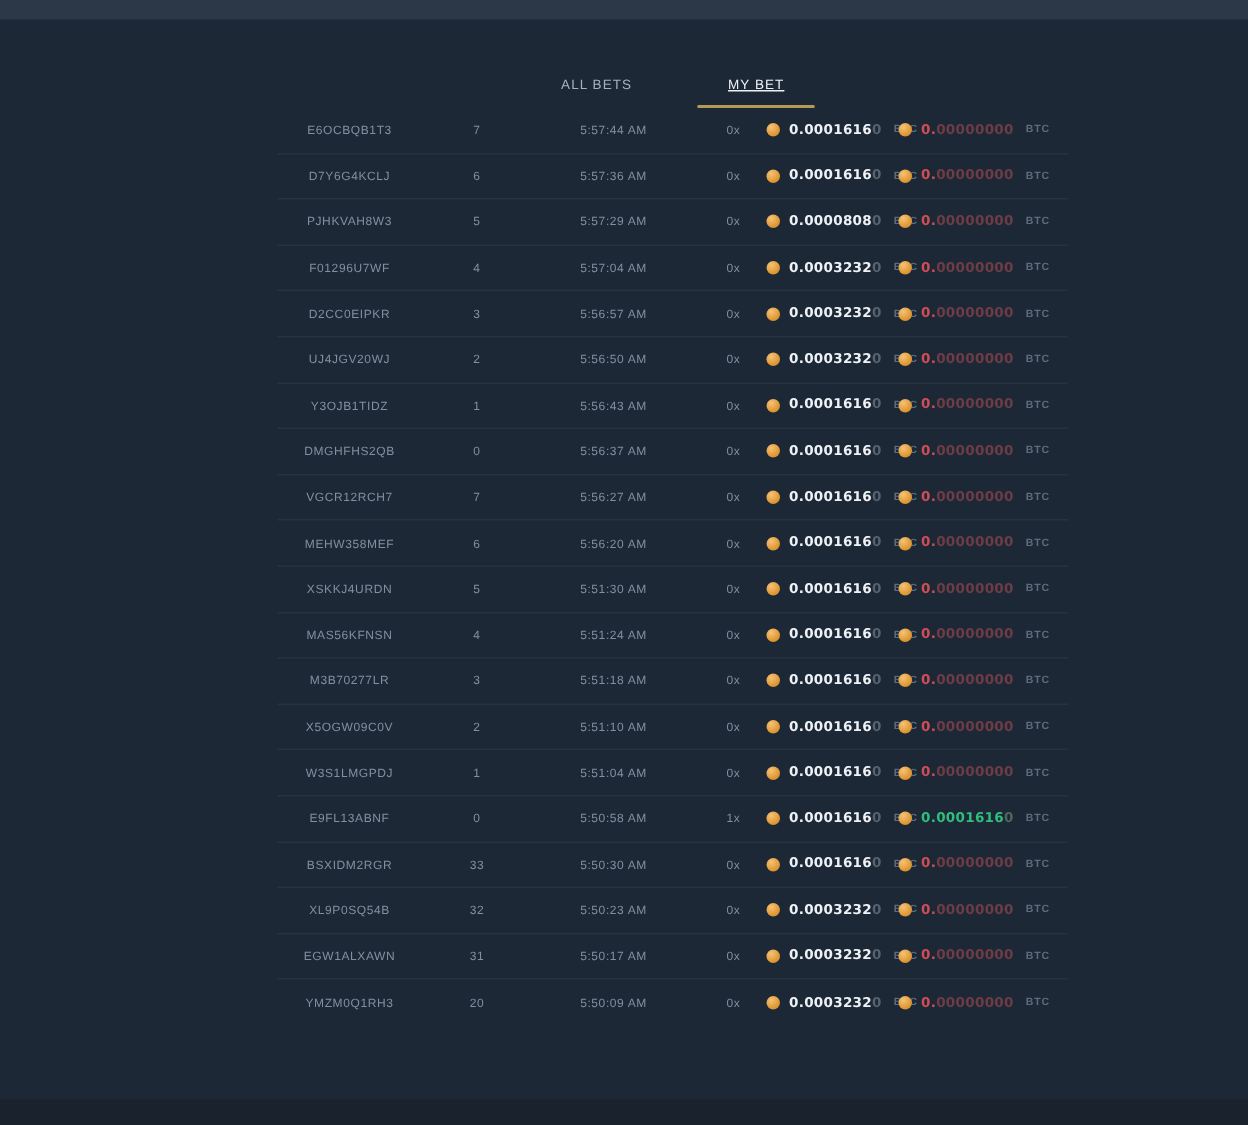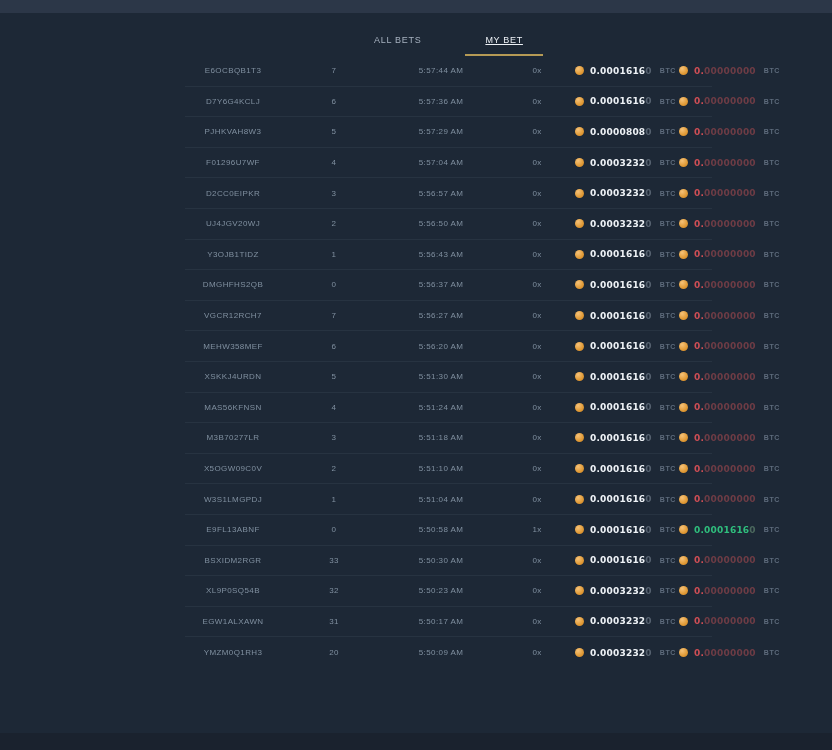--- a/index.html
+++ b/index.html
@@ -12,39 +12,39 @@
   *{box-sizing:border-box;}
   html,body{margin:0;padding:0;}
   body{
     width:832px;height:750px;position:relative;overflow:hidden;
     background:var(--background);
     font-family:"Liberation Sans", sans-serif;
   }
   .topbar{height:13px;background:var(--topbar);}
   .bottombar{position:absolute;left:0;bottom:0;width:832px;height:17px;background:var(--bottombar);}
 
-  .table-wrap{position:absolute;left:185px;top:14px;width:527px;}
+  .table-wrap{position:absolute;left:185px;top:30px;width:527px;}
 
   .tabs{display:flex;justify-content:center;gap:24px;margin-top:14px;}
   .tab{
     font-size:9px;letter-spacing:.7px;color:var(--tab-inactive);
     padding:7px 20px 9px;border-bottom:2px solid transparent;cursor:pointer;
     white-space:nowrap;
   }
   .tab.active{color:var(--tab-active);border-bottom-color:var(--tab-underline);text-decoration:underline;}
 
   .headers{
     display:grid;grid-template-columns:96px 74px 108px 52px 100px 97px;
     margin-top:4px;padding:6px 0 8px;border-bottom:1px solid var(--divider);
   }
   .h{text-align:center;font-size:8px;color:var(--header-text);letter-spacing:.7px;}
 
   .row{
     display:grid;grid-template-columns:96px 74px 108px 52px 100px 97px;
-    height:30.6px;align-items:center;border-bottom:1px solid var(--divider);gap:16px;
+    height:30.6px;align-items:center;border-bottom:1px solid var(--divider);
   }
   .row:last-child{border-bottom:none;}
   .cell{text-align:center;font-size:8px;color:var(--text-dim);letter-spacing:.4px;}
 
   .money{display:flex;align-items:center;justify-content:flex-end;}
   .money.input{padding-right:3px;}
   .money.earn{padding-right:12px;padding-left:20px;}
   .coin{
     width:9px;height:9px;border-radius:50%;flex:none;
     background:radial-gradient(circle at 35% 30%, #f6c278, #e09a36 60%, #c77f22);

